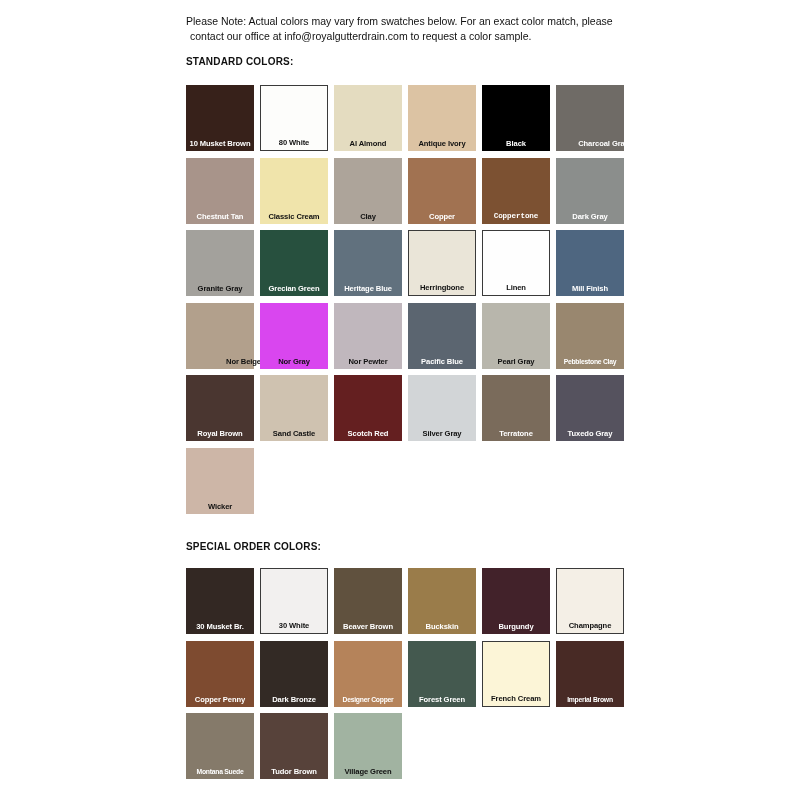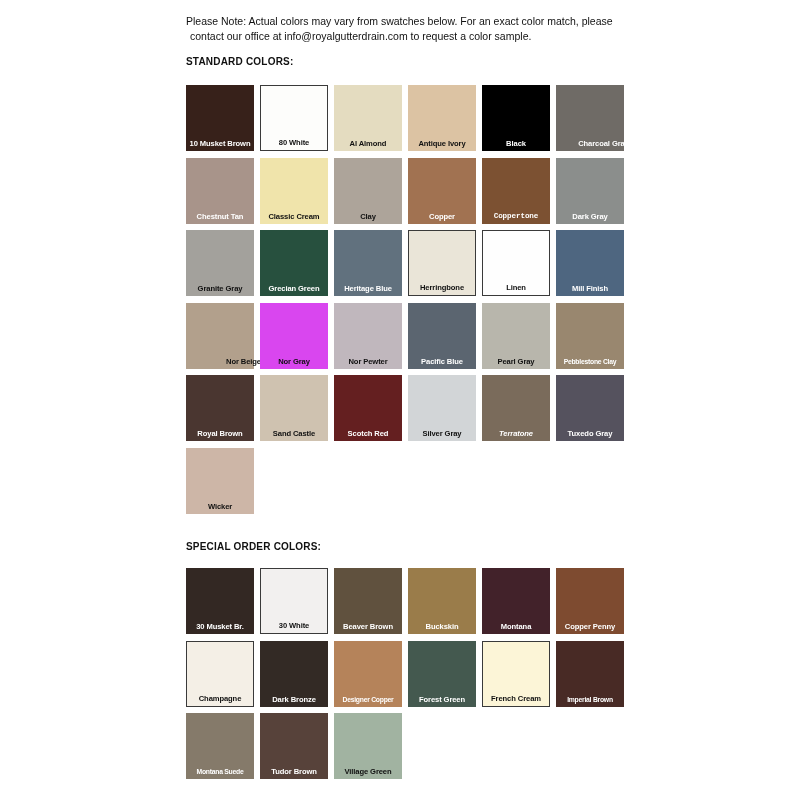--- a/index.html
+++ b/index.html
@@ -254,21 +254,21 @@
           <span class="swatch-label" style="color: rgb(255, 255, 255);">Scotch Red</span>
         </div>
       </div>
       <div class="swatch-cell">
         <div class="swatch" style="background-color: rgb(210, 213, 215);">
           <span class="swatch-label" style="color: rgb(17, 17, 17);">Silver Gray</span>
         </div>
       </div>
       <div class="swatch-cell">
         <div class="swatch" style="background-color: rgb(122, 107, 91);">
-          <span class="swatch-label" style="color: rgb(255, 255, 255); font-style: italic;">Terratone</span>
+          <span class="swatch-label" style="color: rgb(255, 255, 255);">Terratone</span>
         </div>
       </div>
       <div class="swatch-cell">
         <div class="swatch" style="background-color: rgb(85, 82, 94);">
           <span class="swatch-label" style="color: rgb(255, 255, 255);">Tuxedo Gray</span>
         </div>
       </div>
       <div class="swatch-cell">
         <div class="swatch" style="background-color: rgb(205, 182, 167);">
           <span class="swatch-label" style="color: rgb(17, 17, 17);">Wicker</span>
@@ -294,34 +294,34 @@
           <span class="swatch-label" style="color: rgb(255, 255, 255);">Beaver Brown</span>
         </div>
       </div>
       <div class="swatch-cell">
         <div class="swatch" style="background-color: rgb(154, 124, 74);">
           <span class="swatch-label" style="color: rgb(255, 255, 255);">Buckskin</span>
         </div>
       </div>
       <div class="swatch-cell">
         <div class="swatch" style="background-color: rgb(66, 34, 42);">
-          <span class="swatch-label" style="color: rgb(255, 255, 255);">Montana</span>
+          <span class="swatch-label" style="color: rgb(255, 255, 255);">Burgundy</span>
+        </div>
+      </div>
+      <div class="swatch-cell">
+        <div class="swatch bordered" style="background-color: rgb(244, 239, 230);">
+          <span class="swatch-label" style="color: rgb(17, 17, 17);">Champagne</span>
         </div>
       </div>
       <div class="swatch-cell">
         <div class="swatch" style="background-color: rgb(126, 75, 48);">
           <span class="swatch-label" style="color: rgb(255, 255, 255);">Copper Penny</span>
         </div>
       </div>
       <div class="swatch-cell">
-        <div class="swatch bordered" style="background-color: rgb(244, 239, 230);">
-          <span class="swatch-label" style="color: rgb(17, 17, 17);">Champagne</span>
-        </div>
-      </div>
-      <div class="swatch-cell">
         <div class="swatch" style="background-color: rgb(51, 42, 37);">
           <span class="swatch-label" style="color: rgb(255, 255, 255);">Dark Bronze</span>
         </div>
       </div>
       <div class="swatch-cell">
         <div class="swatch texture-copper" style="background-color: rgb(181, 131, 90);">
           <span class="swatch-label tiny" style="color: rgb(255, 255, 255);">Designer Copper</span>
         </div>
       </div>
       <div class="swatch-cell">

